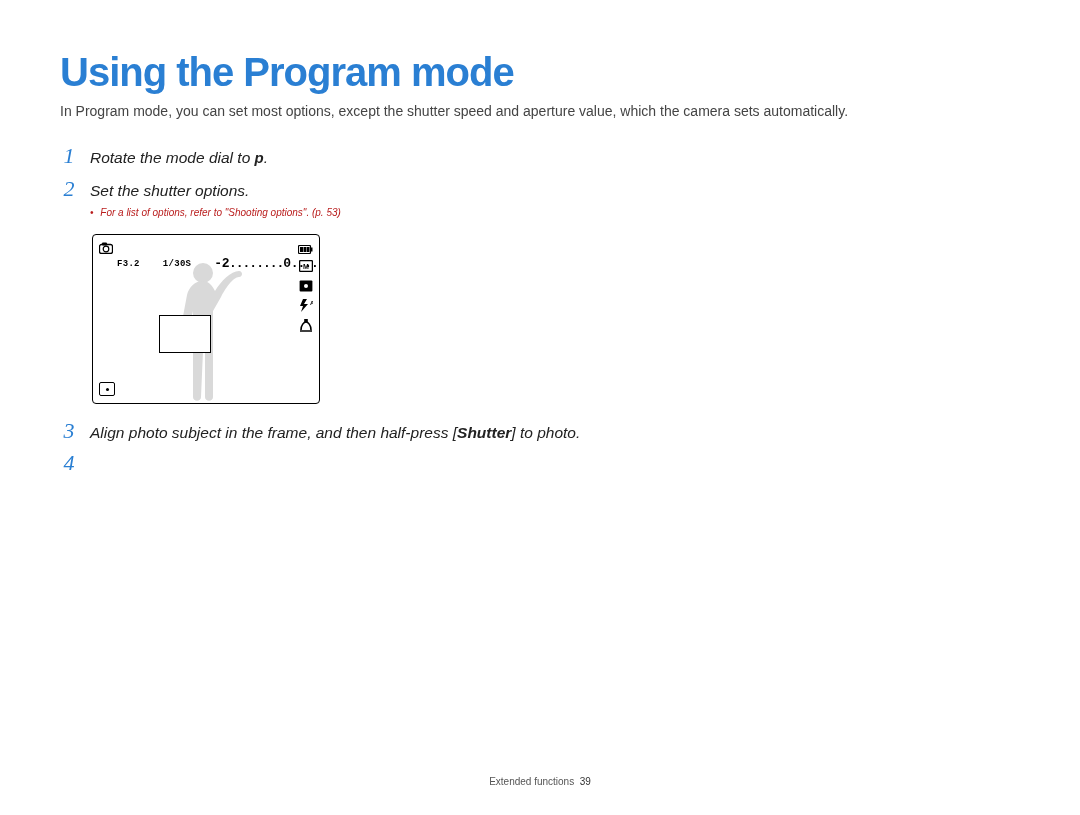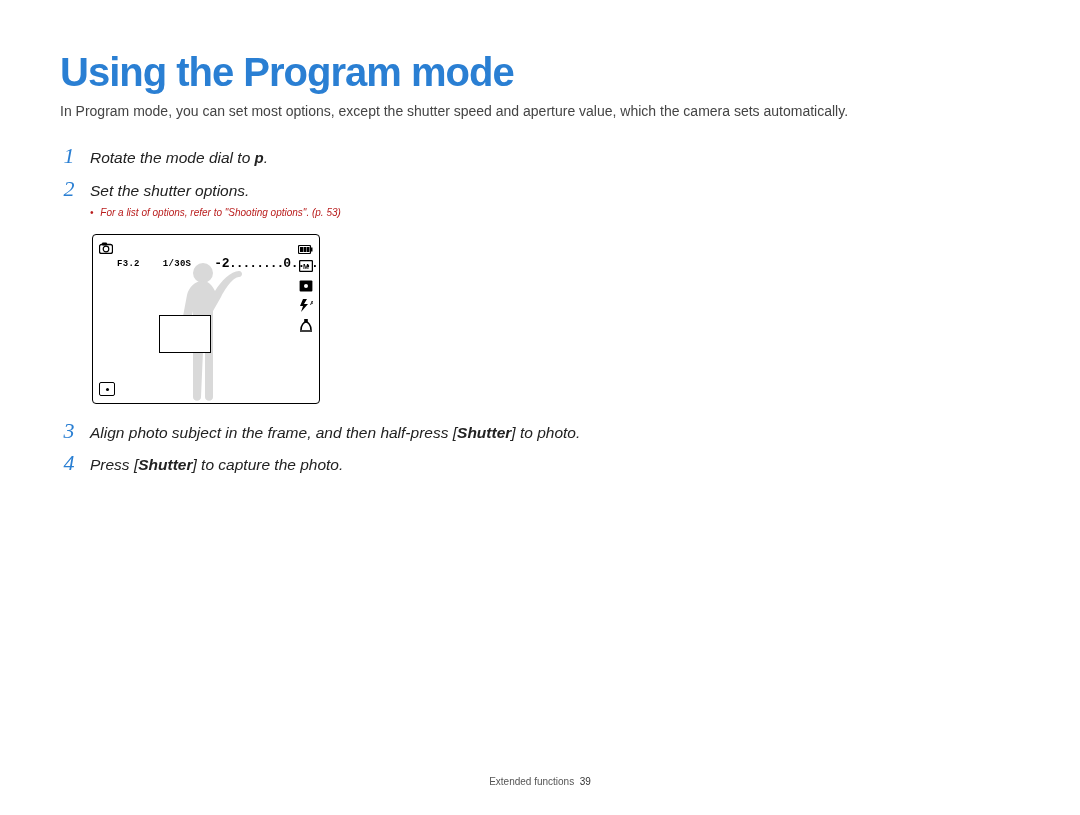--- a/index.html
+++ b/index.html
@@ -317,23 +317,20 @@
 
     <div class="step spacer-top">
       <div class="step-num">3</div>
       <div class="step-body">
         <span>Align photo subject in the frame, and then half-press [</span><strong>Shutter</strong><span>] to photo.</span>
       </div>
     </div>
 
     <div class="step">
       <div class="step-num">4</div>
-      <div class="step-body">
-        <span>Press [</span><strong>Shutter</strong><span>] to capture the photo.</span>
-      </div>
     </div>
 
   </div>
 
   <div class="footer">
     <span>Extended functions</span>&nbsp;&nbsp;<span class="pn">39</span>
   </div>
 
 </div>
 

